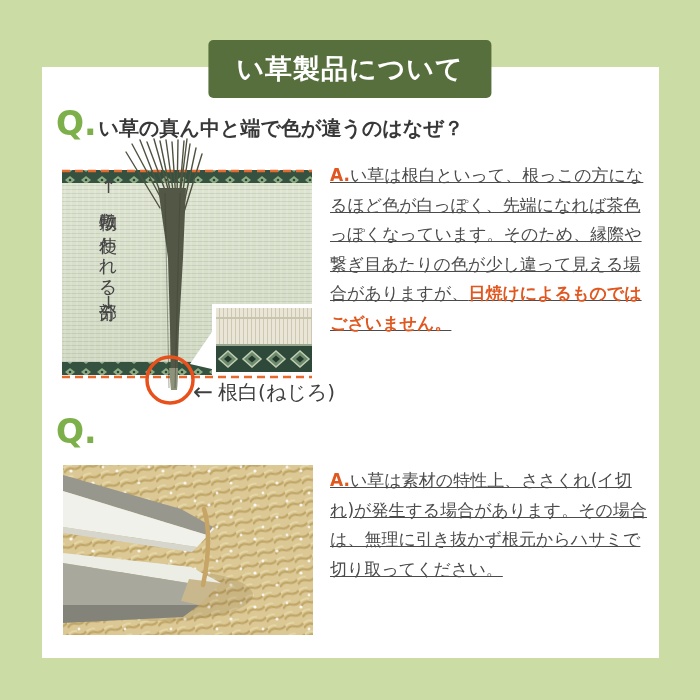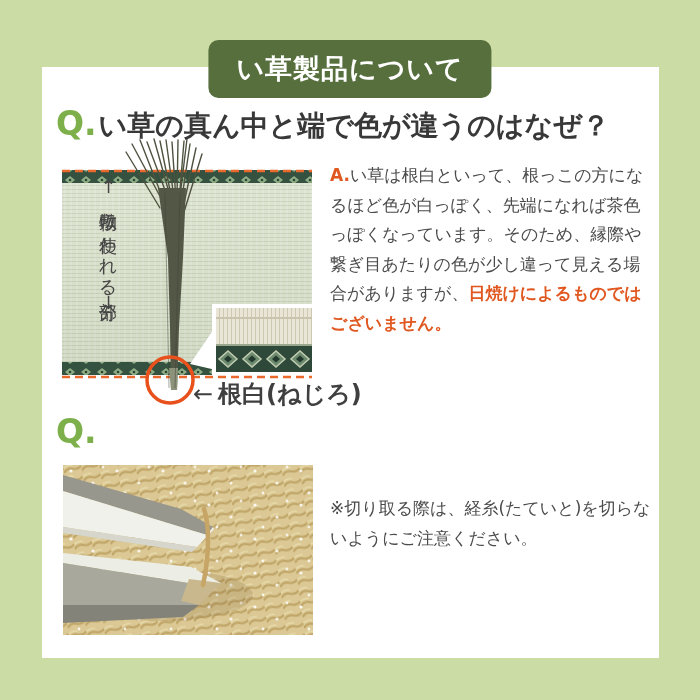--- a/index.html
+++ b/index.html
@@ -7,37 +7,38 @@
     width:700px;height:700px;position:relative;overflow:hidden;
     background:#cbdda4;
     font-family:"DejaVu Sans","Liberation Sans",sans-serif;
   }
   .card{
     position:absolute;left:42px;top:67px;width:617px;height:591px;
     background:#ffffff;
   }
   .badge{
     position:absolute;left:50%;top:40px;transform:translateX(-50%);
-    background:#566f3d;color:#ffffff;border-radius:10px;
+    background:#566f3d;color:#ffffff;border-radius:5px;
     font-size:27px;font-weight:700;letter-spacing:1px;
     padding:11px 28px;white-space:nowrap;z-index:5;
   }
   .q-title{
     position:absolute;left:56px;display:flex;align-items:baseline;
     white-space:nowrap;z-index:3;
   }
   .q-title .q{color:#7db04a;font-size:33px;font-weight:800;margin-right:2px;}
-  .q-title .t{color:#383838;font-size:28px;font-weight:800;letter-spacing:0px;}
+  .q-title .t{color:#383838;font-size:20px;font-weight:800;letter-spacing:0px;}
   #q1-title{top:104px;}
   #q2-title{top:412px;}
 
   .answer{
     position:absolute;left:330px;width:324px;
     font-size:17px;line-height:29.5px;color:#4b4b4b;z-index:3;
     letter-spacing:0px;
+    text-decoration:underline;
   }
   #q1-answer{top:161px;}
   #q2-answer{top:466px;}
   .answer p{margin:0;}
   .a-label,.hl{color:#e0571f;font-weight:700;}
   .note{margin-top:28px !important;}
 
   .figure{position:absolute;z-index:2;}
   #q1-figure{left:62px;top:138px;width:252px;height:274px;}
   #q2-figure{left:63px;top:465px;width:250px;height:170px;}
@@ -49,21 +50,21 @@
     display:flex;align-items:center;
   }
   .vlabel .arr{font-size:18px;color:#454545;}
   .vlabel .lbl{letter-spacing:1px;margin:2px 0;}
 
   .callout{
     position:absolute;left:131px;top:240px;display:flex;align-items:center;
     white-space:nowrap;color:#3f3f3f;z-index:4;
   }
   .callout .arr{font-size:24px;margin-right:5px;color:#3f3f3f;}
-  .callout .txt{font-size:24px;font-weight:bold;}
+  .callout .txt{font-size:20px;}
 </style>
 </head>
 <body>
 
 <div class="card"></div>
 
 <div class="badge">い草製品について</div>
 
 <div class="q-title" id="q1-title">
   <span class="q">Q.</span>
@@ -188,14 +189,14 @@
       <polygon points="0,98 150,122 136,140 0,140" fill="#a8a89d"></polygon>
       <polygon points="0,140 136,140 120,152 0,158" fill="#83837a"></polygon>
       <polygon points="126,114 158,118 136,140 118,136" fill="#c9b88d"></polygon>
     </g>
 
     <path d="M141 44 C147 62 146 92 140 120" stroke="#c6a566" stroke-width="4.5" fill="none" stroke-linecap="round"></path>
   </svg>
 </div>
 
 <div class="answer" id="q2-answer">
-  <p class="note"><span>※切り取る際は、経糸(たていと)を切らないようにご注意ください。</span></p>
+  <p><span class="a-label">A.</span><span>い草は素材の特性上、ささくれ(イ切れ)が発生する場合があります。その場合は、無理に引き抜かず根元からハサミで切り取ってください。</span></p>
 </div>
 
 </body></html>

